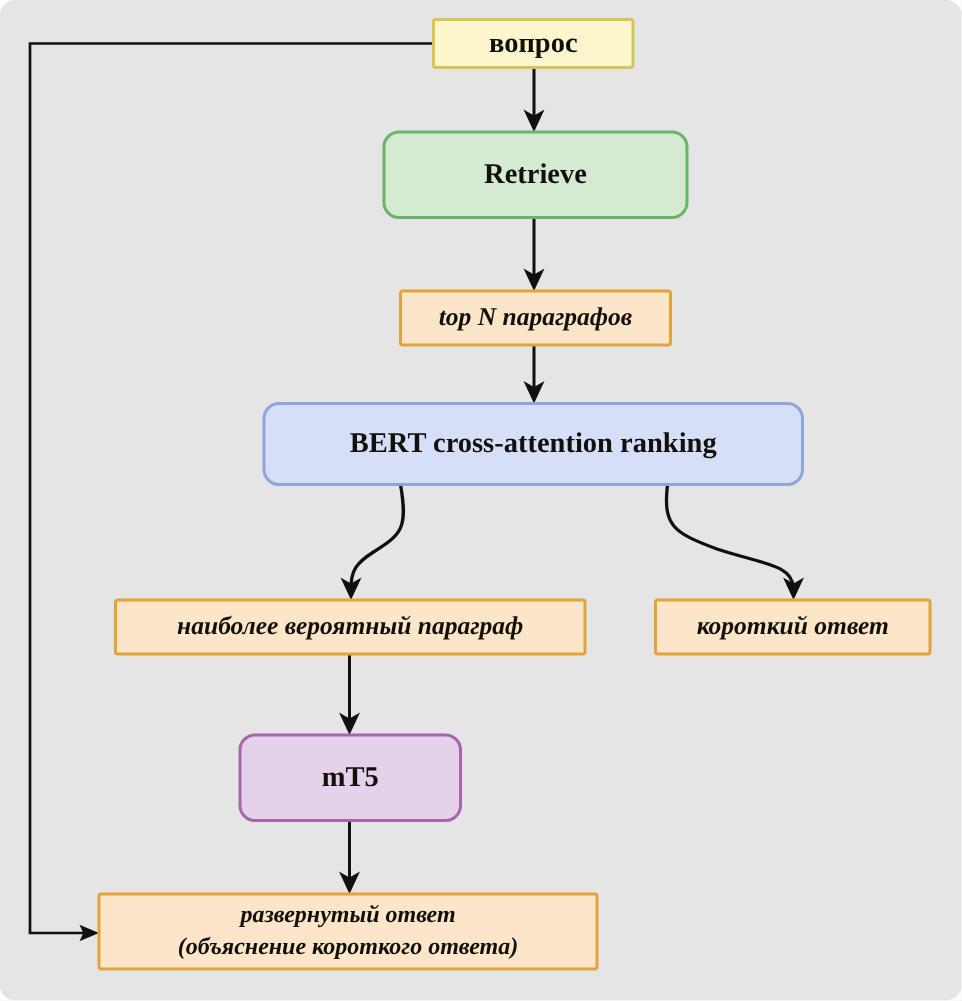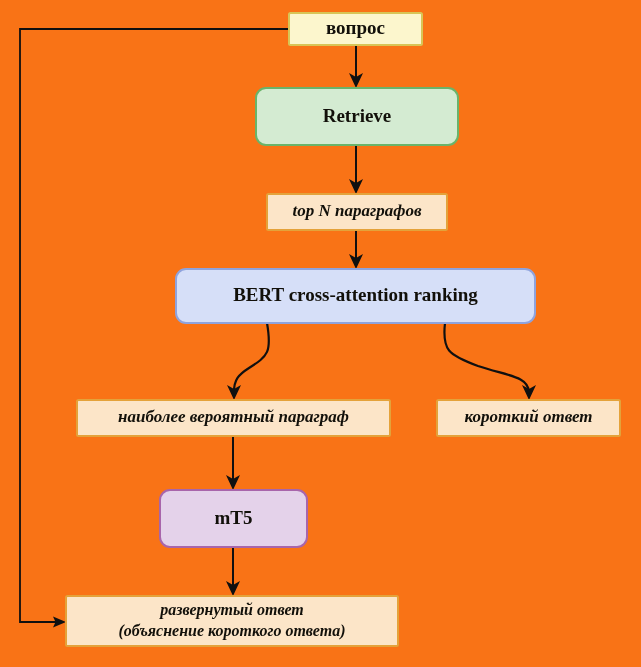--- a/index.html
+++ b/index.html
@@ -10,21 +10,22 @@
   body {
     width: 641px;
     height: 667px;
     overflow: hidden;
     font-family: "Liberation Serif", "DejaVu Serif", serif;
   }
   #diagram-root {
     position: relative;
     width: 641px;
     height: 667px;
-    background: #f97316;
+    background: #e5e5e5;
+    border-radius: 10px;
   }
   svg.flow {
     position: absolute;
     left: 0;
     top: 0;
     width: 641px;
     height: 667px;
     display: block;
   }
   .node-text {

